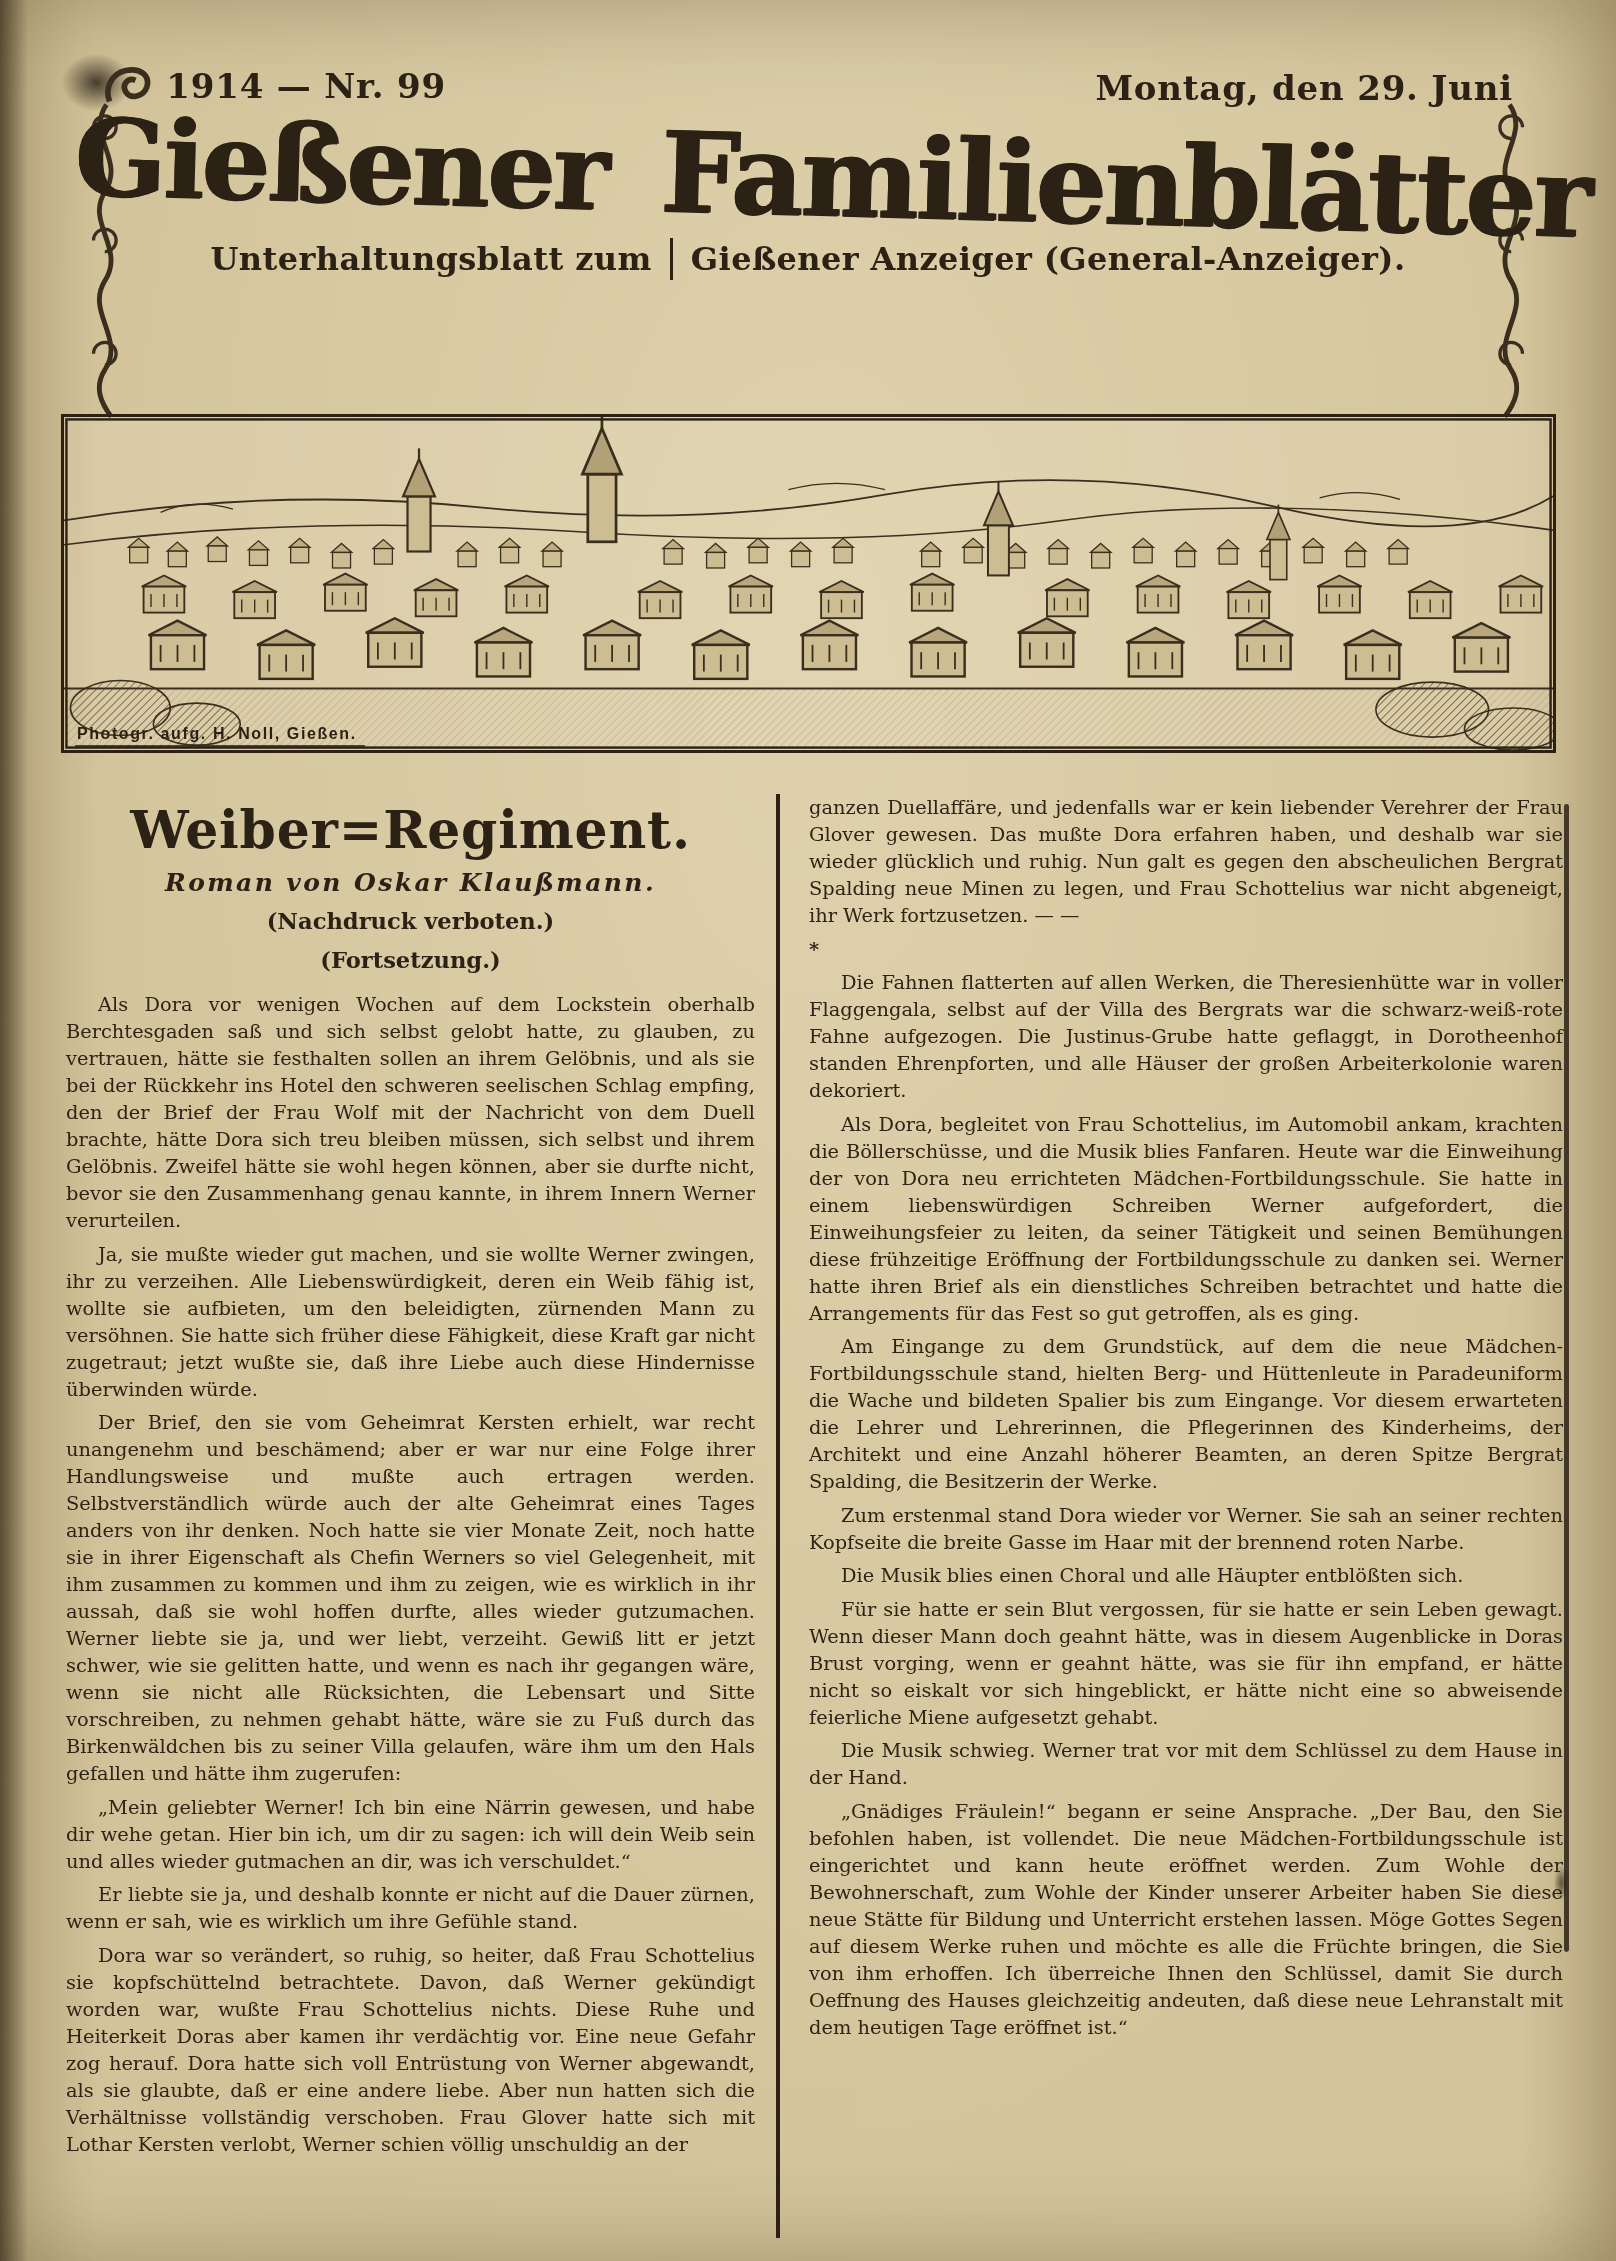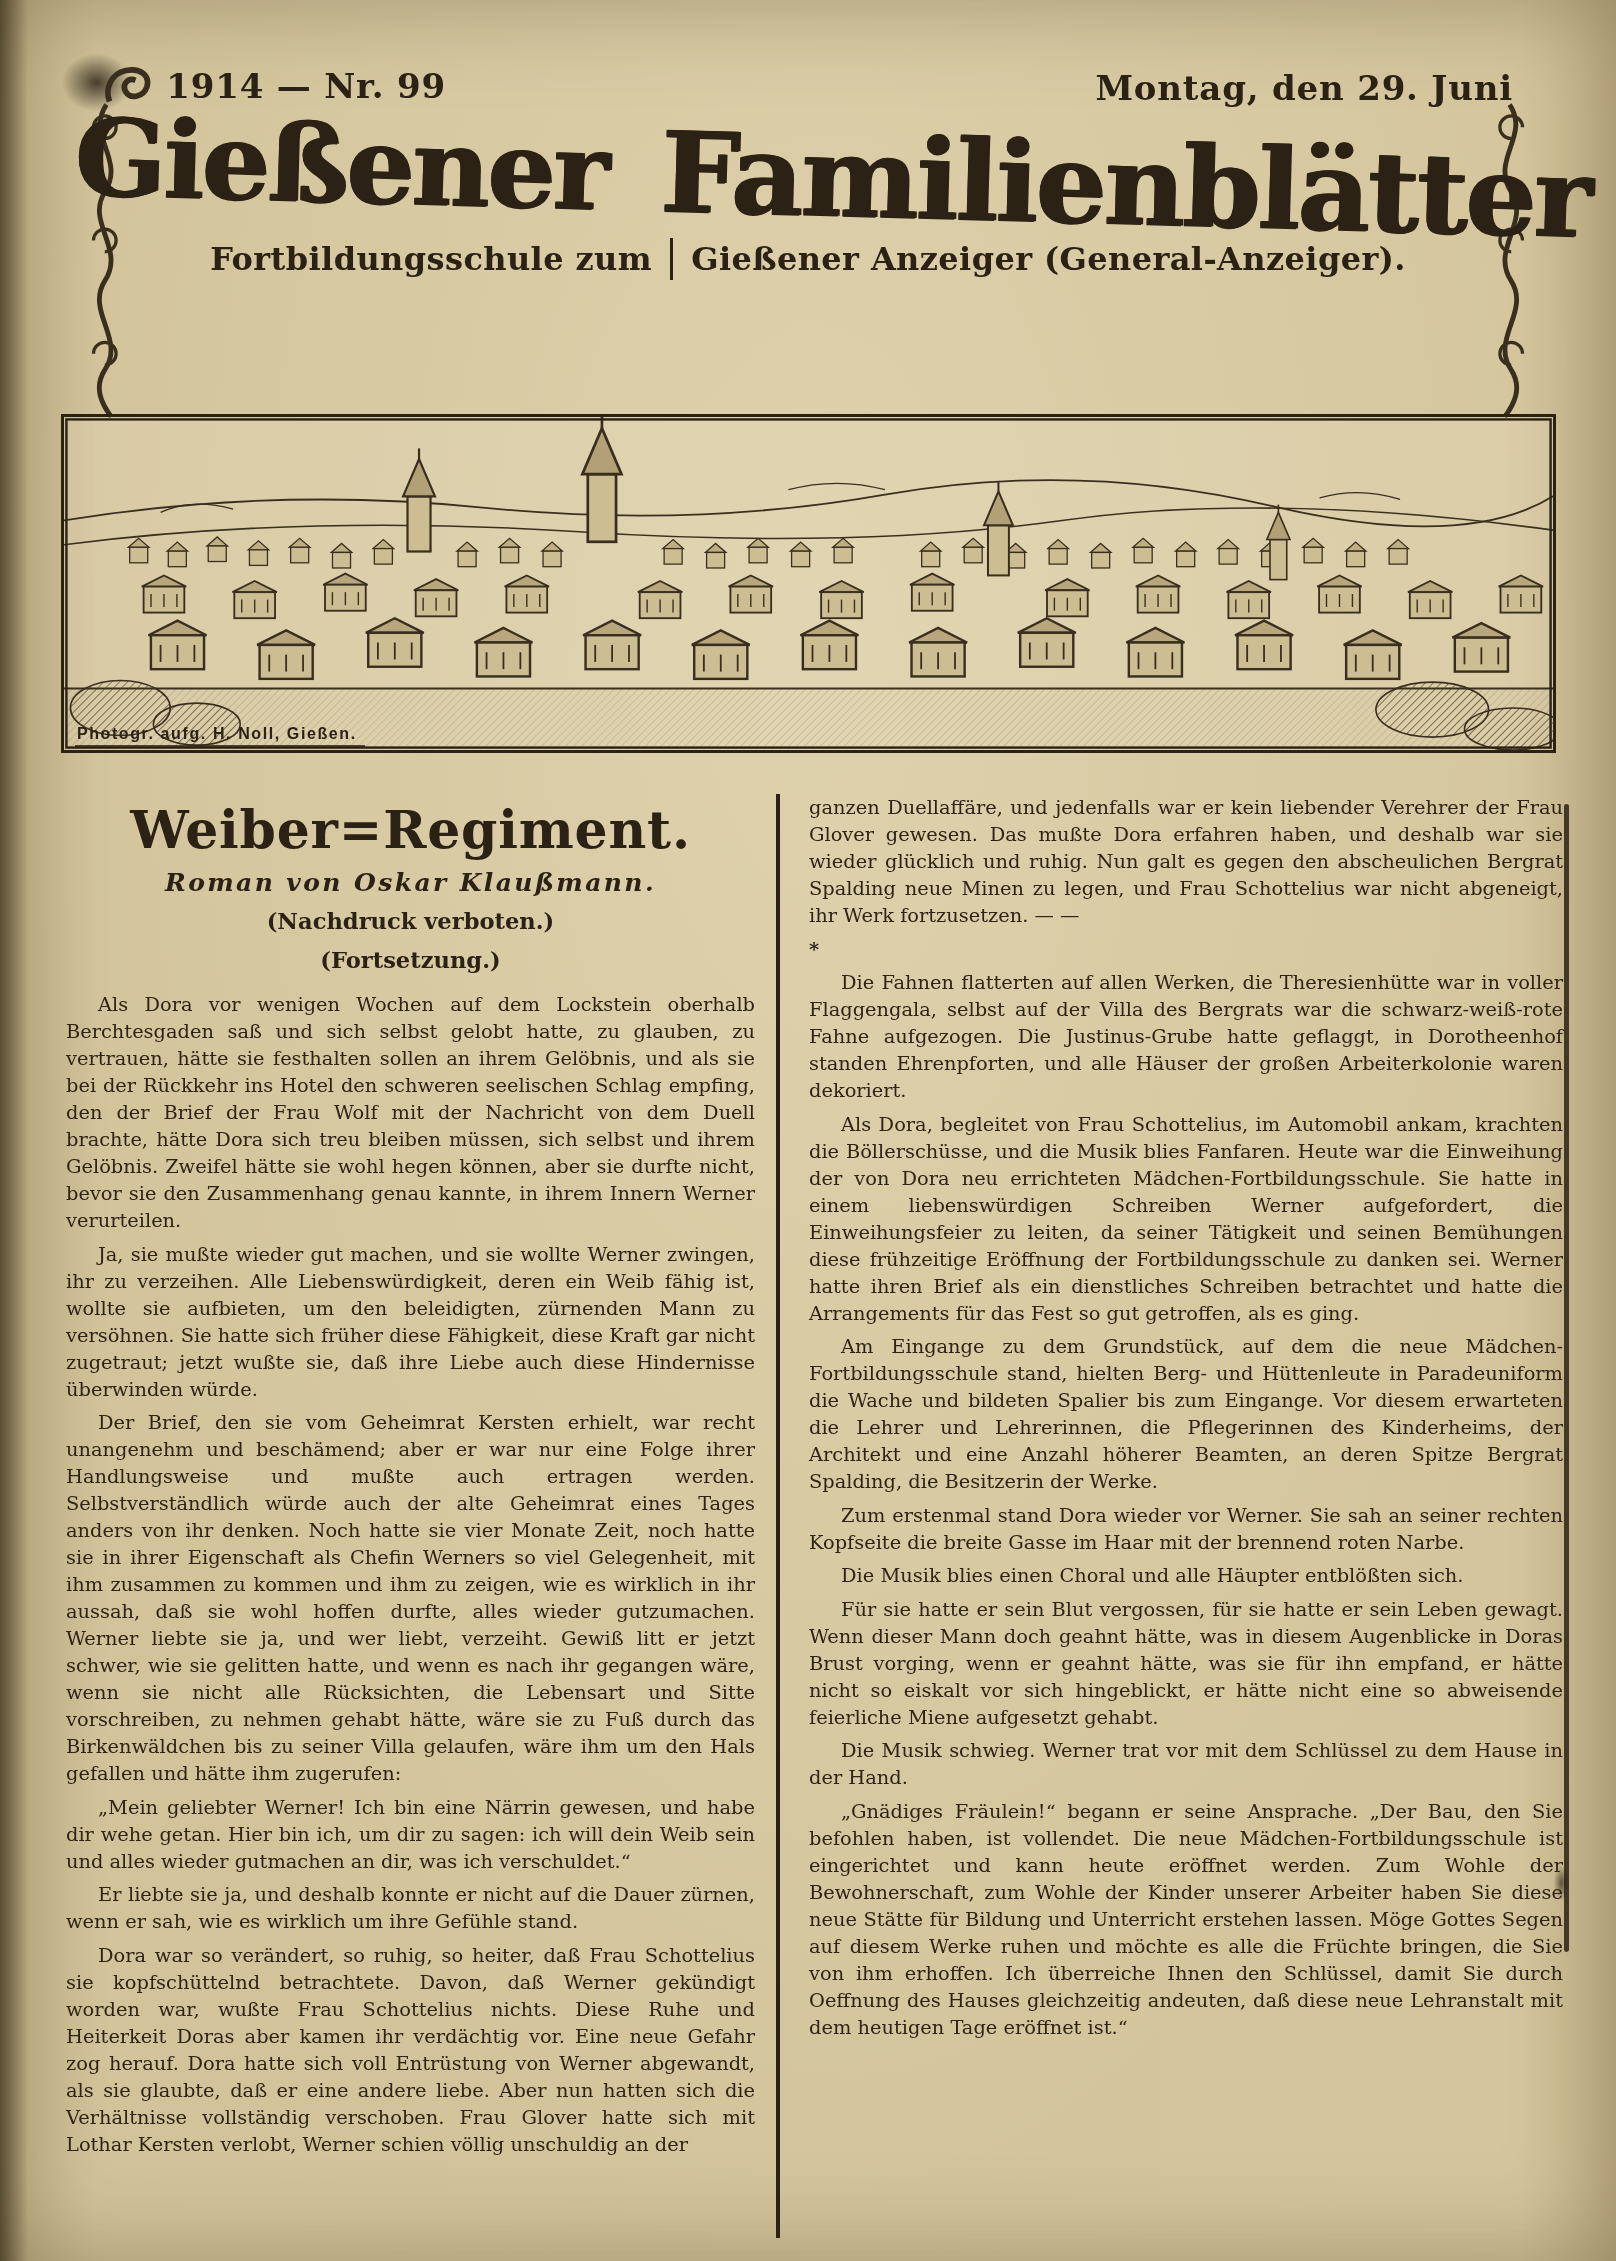--- a/index.html
+++ b/index.html
@@ -95,21 +95,21 @@
     <svg class="flourish left" viewBox="0 0 86 392">
       <path d="M46,2 C20,40 70,70 44,110 C20,148 70,180 44,220 C20,258 70,292 44,330 C30,352 40,372 52,388" class="ink" style="stroke-width:6;"></path>
       <path d="M30,30 a14,14 0 1,1 14,14 M30,170 a14,14 0 1,1 14,14 M30,310 a14,14 0 1,1 14,14" class="ink" style="stroke-width:4;"></path>
     </svg>
     <svg class="flourish right" viewBox="0 0 86 392">
       <path d="M40,2 C66,40 16,70 42,110 C66,148 16,180 42,220 C66,258 16,292 42,330 C56,352 46,372 34,388" class="ink" style="stroke-width:6;"></path>
       <path d="M56,30 a14,14 0 1,0 -14,14 M56,170 a14,14 0 1,0 -14,14 M56,310 a14,14 0 1,0 -14,14" class="ink" style="stroke-width:4;"></path>
     </svg>
     <div class="masthead-title"><span class="w1">Gießener</span>  <span class="w2">Familienblätter</span></div>
     <div class="masthead-sub">
-      <span>Fortbildungsschule zum</span>
+      <span>Unterhaltungsblatt zum</span>
       <span class="sub-divider"></span>
       <span>Gießener Anzeiger (General-Anzeiger).</span>
     </div>
   </div>
 
   <div class="illustration">
     <svg viewBox="0 0 1850 412" preserveAspectRatio="none">
       <defs>
         <pattern id="hatch" width="7" height="7" patternUnits="userSpaceOnUse" patternTransform="rotate(45)">
           <line x1="0" y1="0" x2="0" y2="7" stroke="#4a3c26" stroke-width="1.4"></line>

